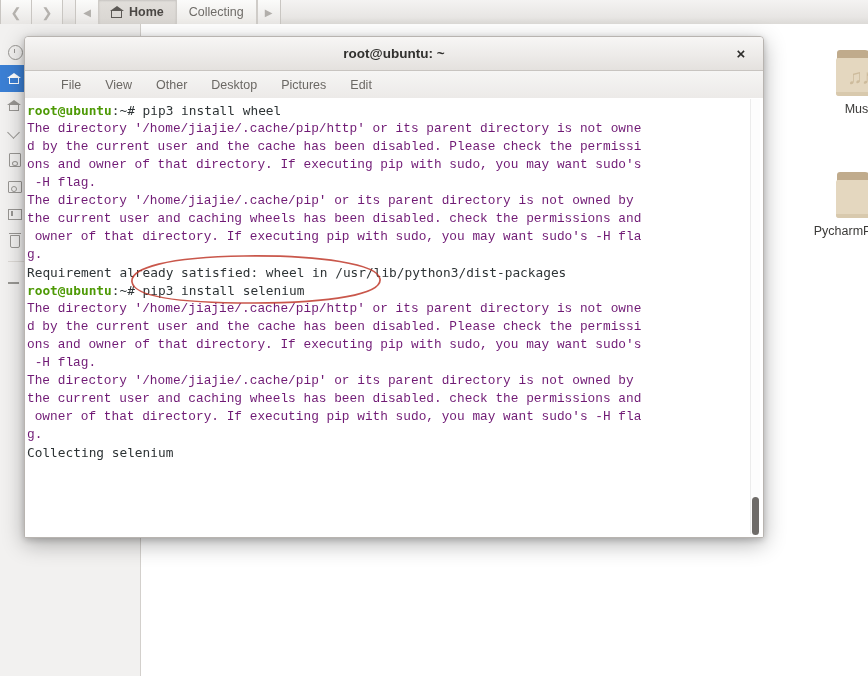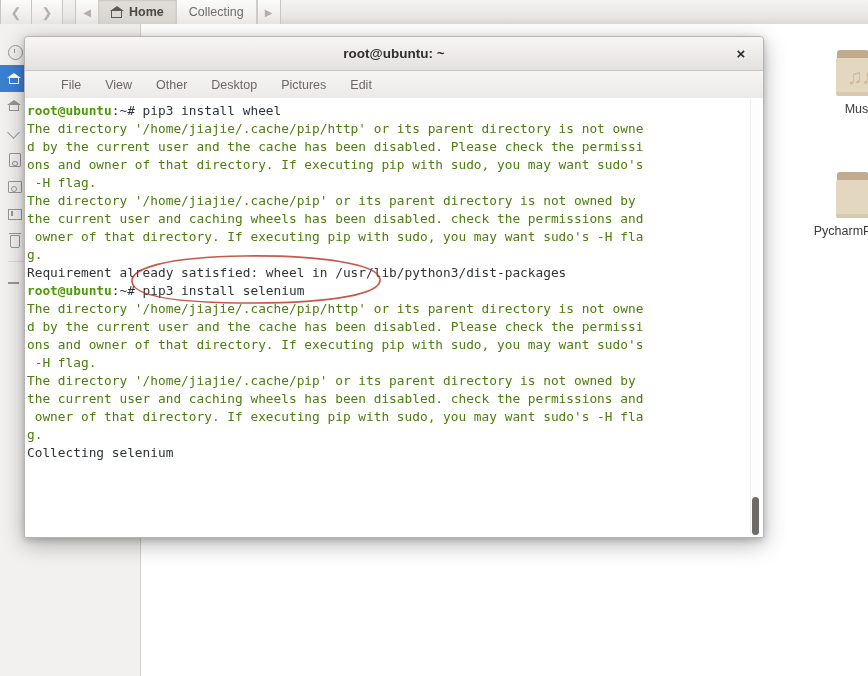--- a/index.html
+++ b/index.html
@@ -165,21 +165,21 @@
   }
   .term-text{
     padding:4px 0 0 2px;
     font-family:"DejaVu Sans Mono","Liberation Mono",monospace;
     font-size:12.8px;line-height:18px;
     white-space:pre;
   }
   .ln{height:18px;}
   .c-green{color:#4e9a06;font-weight:bold;}
   .c-dark{color:#2e3436;}
-  .c-warn{color:#4d7c0f;}
+  .c-warn{color:#701a75;font-family:Liberation Mono, monospace;}
   .c-plain{color:#2e3436;}
 
   
   .term-scrollbar{
     position:absolute;right:3px;top:62px;width:9px;bottom:3px;
     background:#fdfdfd;border-left:1px solid #ececec;
   }
   .term-thumb{
     position:absolute;left:1px;width:7px;top:398px;height:38px;
     background:#6e6b68;border-radius:4px;

